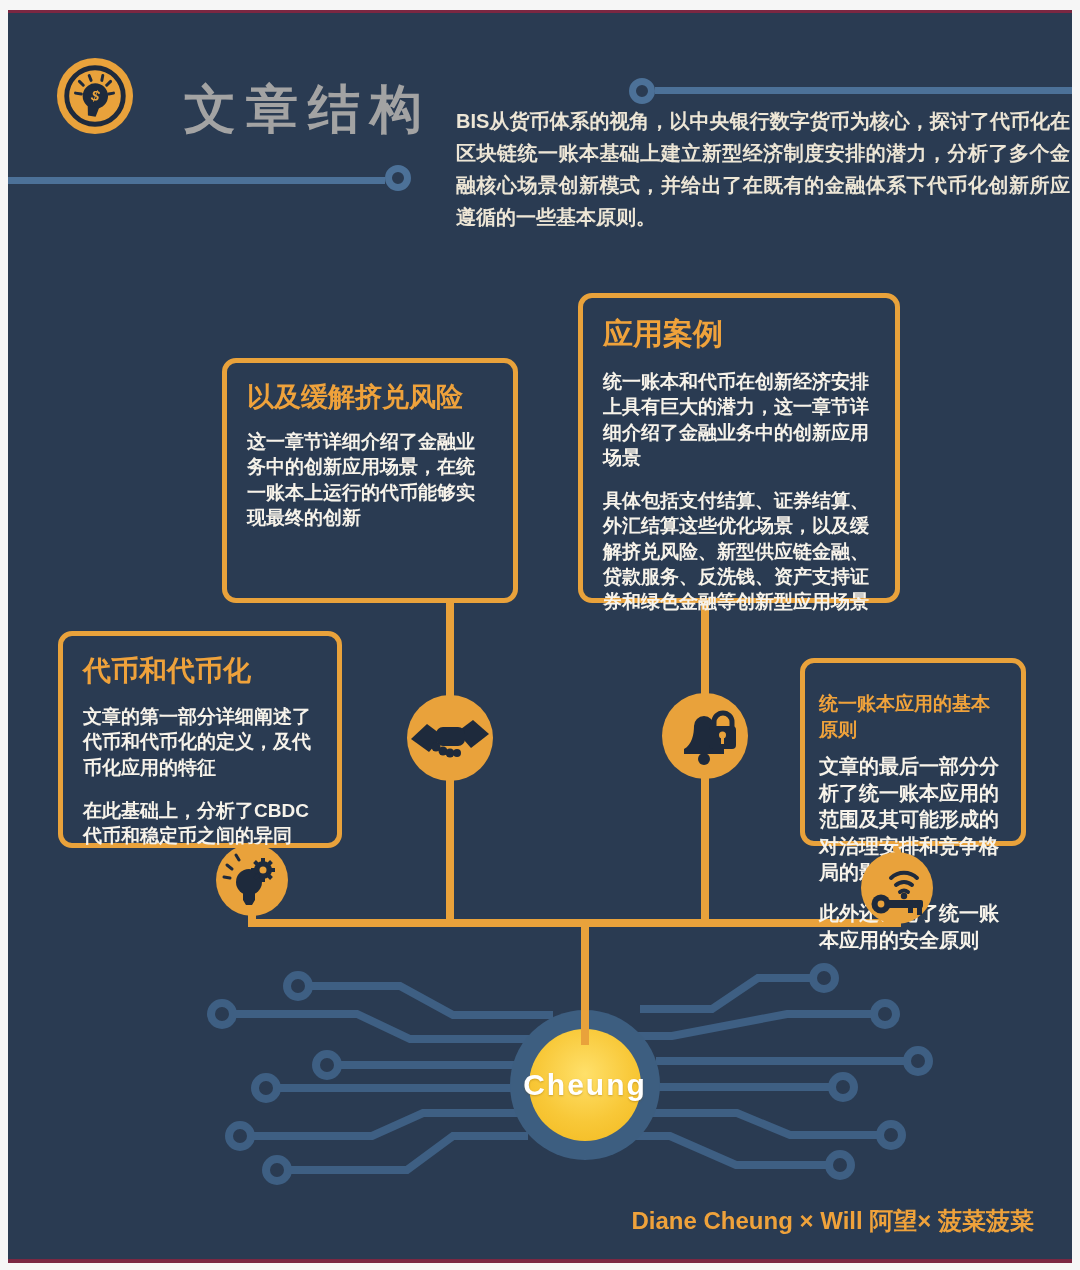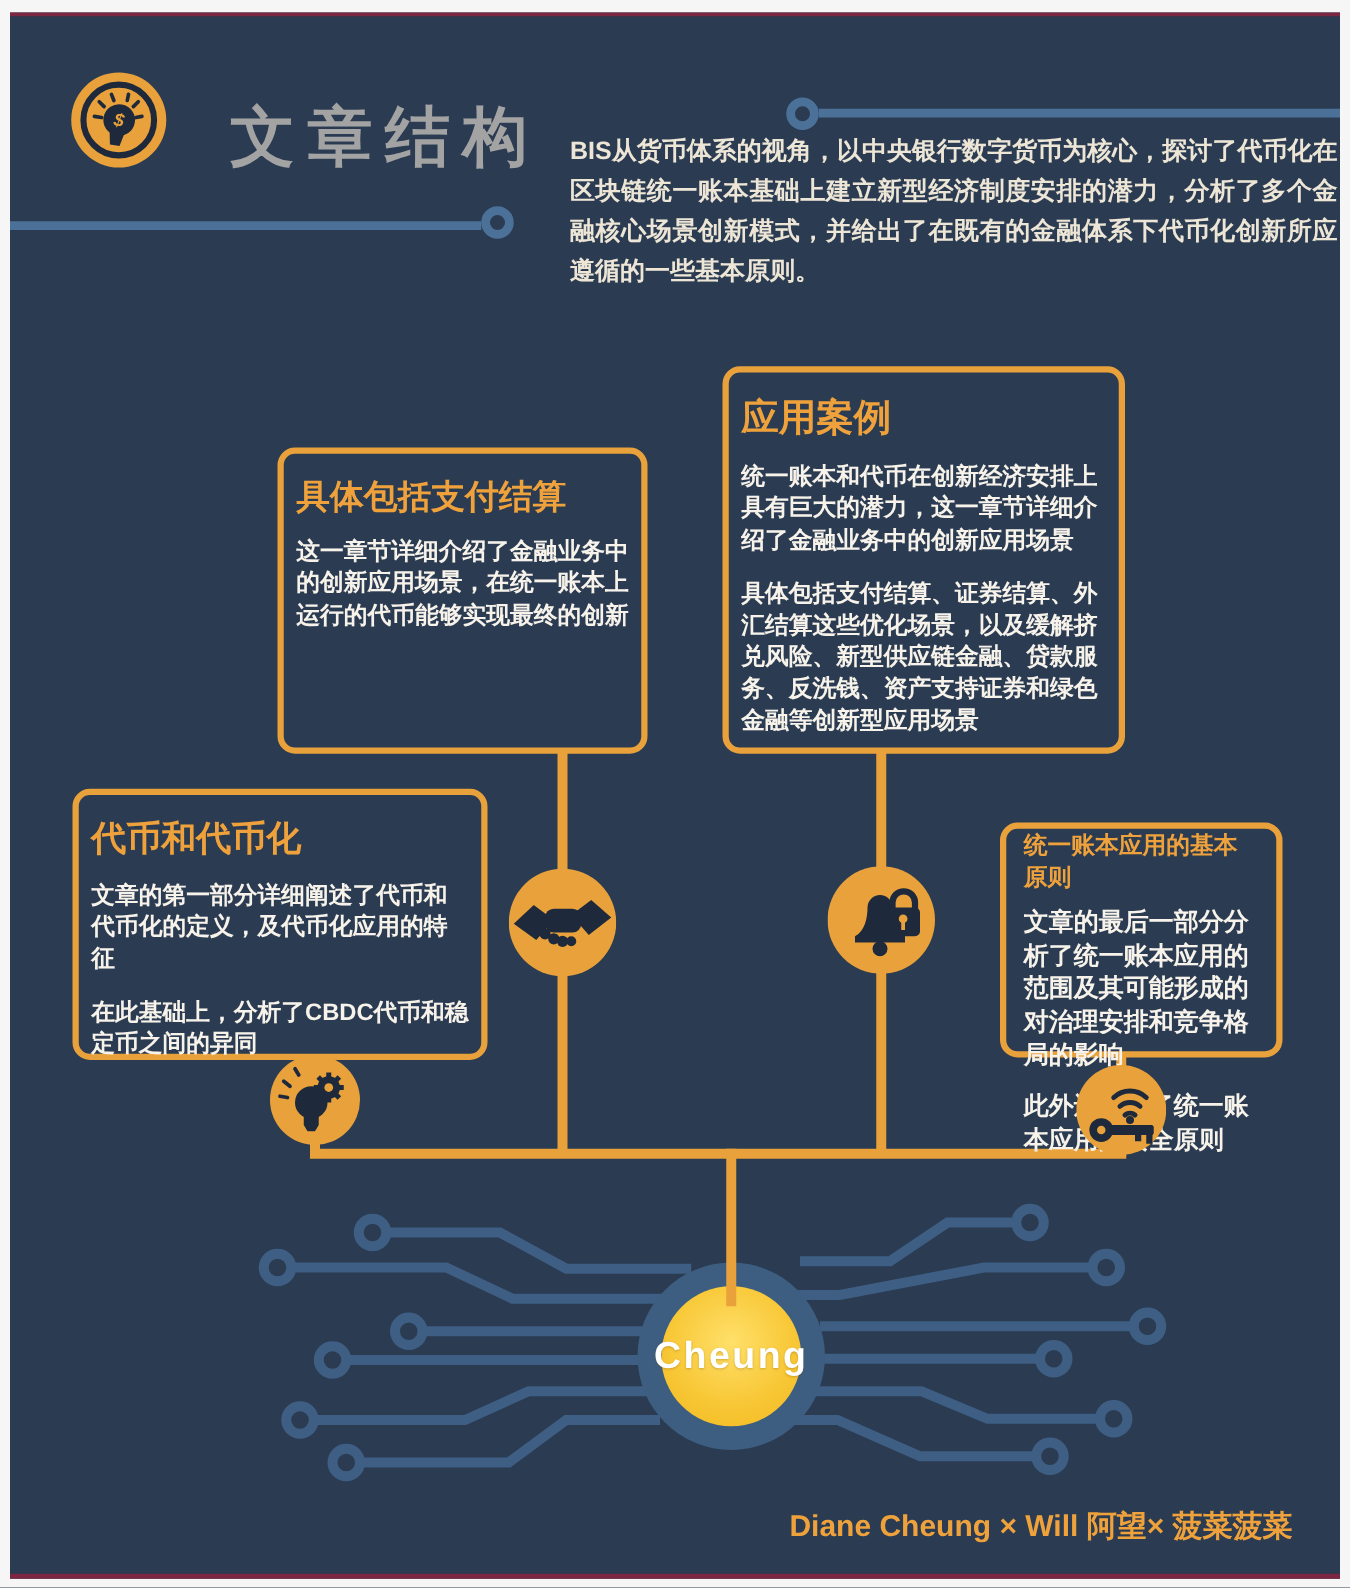--- a/index.html
+++ b/index.html
@@ -32,36 +32,36 @@
 
   .intro {
     left:448px; top:92px; width:614px;
     color:#EDE6D6; font-size:20px; font-weight:bold;
     line-height:1.6; text-align:justify; margin:0;
   }
 
   
   .box {
     border:5px solid #E9A23B; border-radius:14px;
-    padding:16px 10px; box-sizing:border-box; background:#2A3B52;
+    padding:16px 20px; box-sizing:border-box; background:#2A3B52;
     z-index:4;
   }
   .box h2 { margin:0 0 14px 0; color:#EFA23B; }
   .box p { margin:0 0 18px 0; color:#F7F3EA; font-weight:bold; line-height:1.33; }
   .box p:last-child { margin-bottom:0; }
   .box-1 { left:214px; top:345px; width:296px; height:245px; }
   .box-1 h2 { font-size:27px; }
   .box-1 p { font-size:19px; }
   .box-2 { left:570px; top:280px; width:322px; height:310px; }
   .box-2 h2 { font-size:30px; }
   .box-2 p { font-size:19px; }
-  .box-3 { left:50px; top:618px; width:332px; height:217px; }
+  .box-3 { left:50px; top:618px; width:284px; height:217px; }
   .box-3 h2 { font-size:28px; }
   .box-3 p { font-size:19px; }
-  .box-4 { left:792px; top:645px; width:226px; height:188px; padding:0 14px; }
+  .box-4 { left:792px; top:645px; width:226px; height:188px; padding:28px 14px; }
   .box-4 h2 { font-size:19px; margin-bottom:10px; }
   .box-4 p { font-size:20px; margin-bottom:14px; }
 
   
   .oline { background:#E9A23B; z-index:3; }
   .v1 { left:438px; top:585px; width:8px; height:327px; }
   .v2 { left:693px; top:585px; width:8px; height:327px; }
   .v3 { left:240px; top:830px; width:8px; height:82px; }
   .v4 { left:885px; top:828px; width:8px; height:84px; }
   .bus { left:240px; top:906px; width:653px; height:8px; }
@@ -151,21 +151,21 @@
       <circle cx="835" cy="1074" r="11"></circle>  
         <path d="M824,1074 H648"></path>
       <circle cx="883" cy="1122" r="11"></circle>  
         <path d="M872,1122 H782 L729,1100 H612"></path>
       <circle cx="832" cy="1152" r="11"></circle>  
         <path d="M821,1152 H728 L662,1123 H614"></path>
     </g>
   </svg>
 
   <div class="abs box box-1">
-    <h2>具体包括支付结算</h2>
+    <h2>以及缓解挤兑风险</h2>
     <p>这一章节详细介绍了金融业务中的创新应用场景，在统一账本上运行的代币能够实现最终的创新</p>
   </div>
 
   <div class="abs box box-2">
     <h2>应用案例</h2>
     <p>统一账本和代币在创新经济安排上具有巨大的潜力，这一章节详细介绍了金融业务中的创新应用场景</p>
     <p>具体包括支付结算、证券结算、外汇结算这些优化场景，以及缓解挤兑风险、新型供应链金融、贷款服务、反洗钱、资产支持证券和绿色金融等创新型应用场景</p>
   </div>
 
   <div class="abs box box-3">

